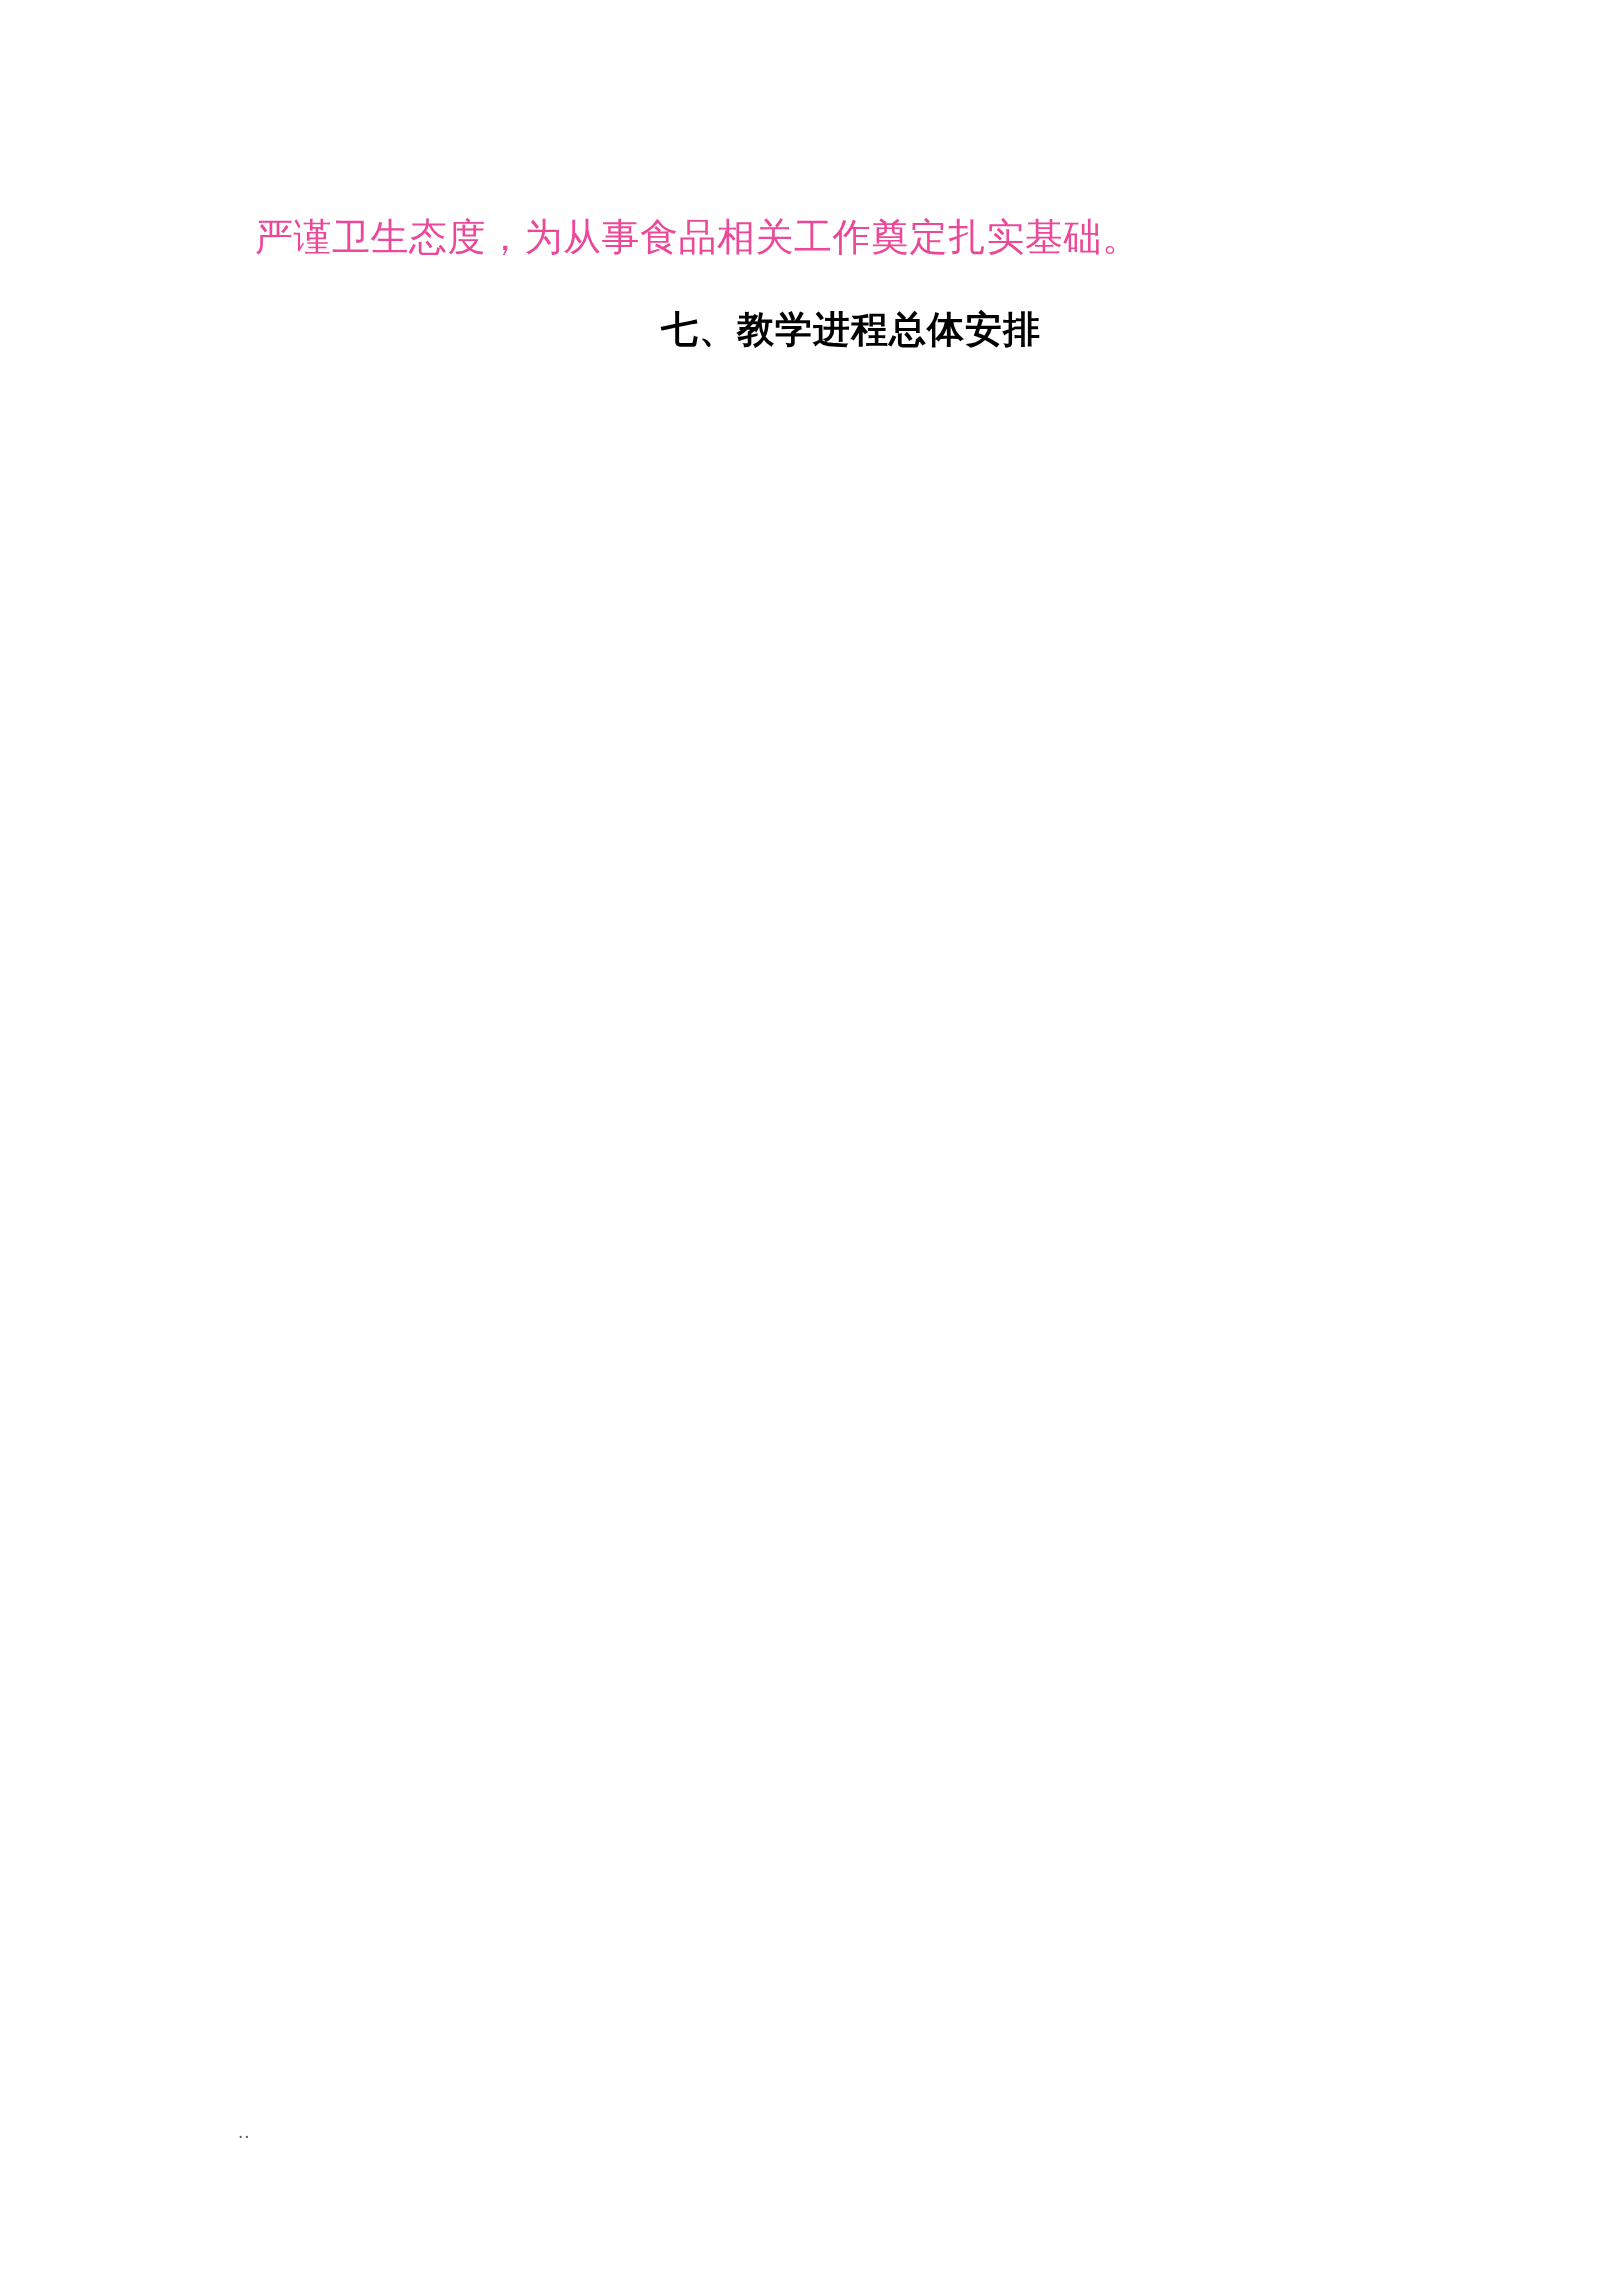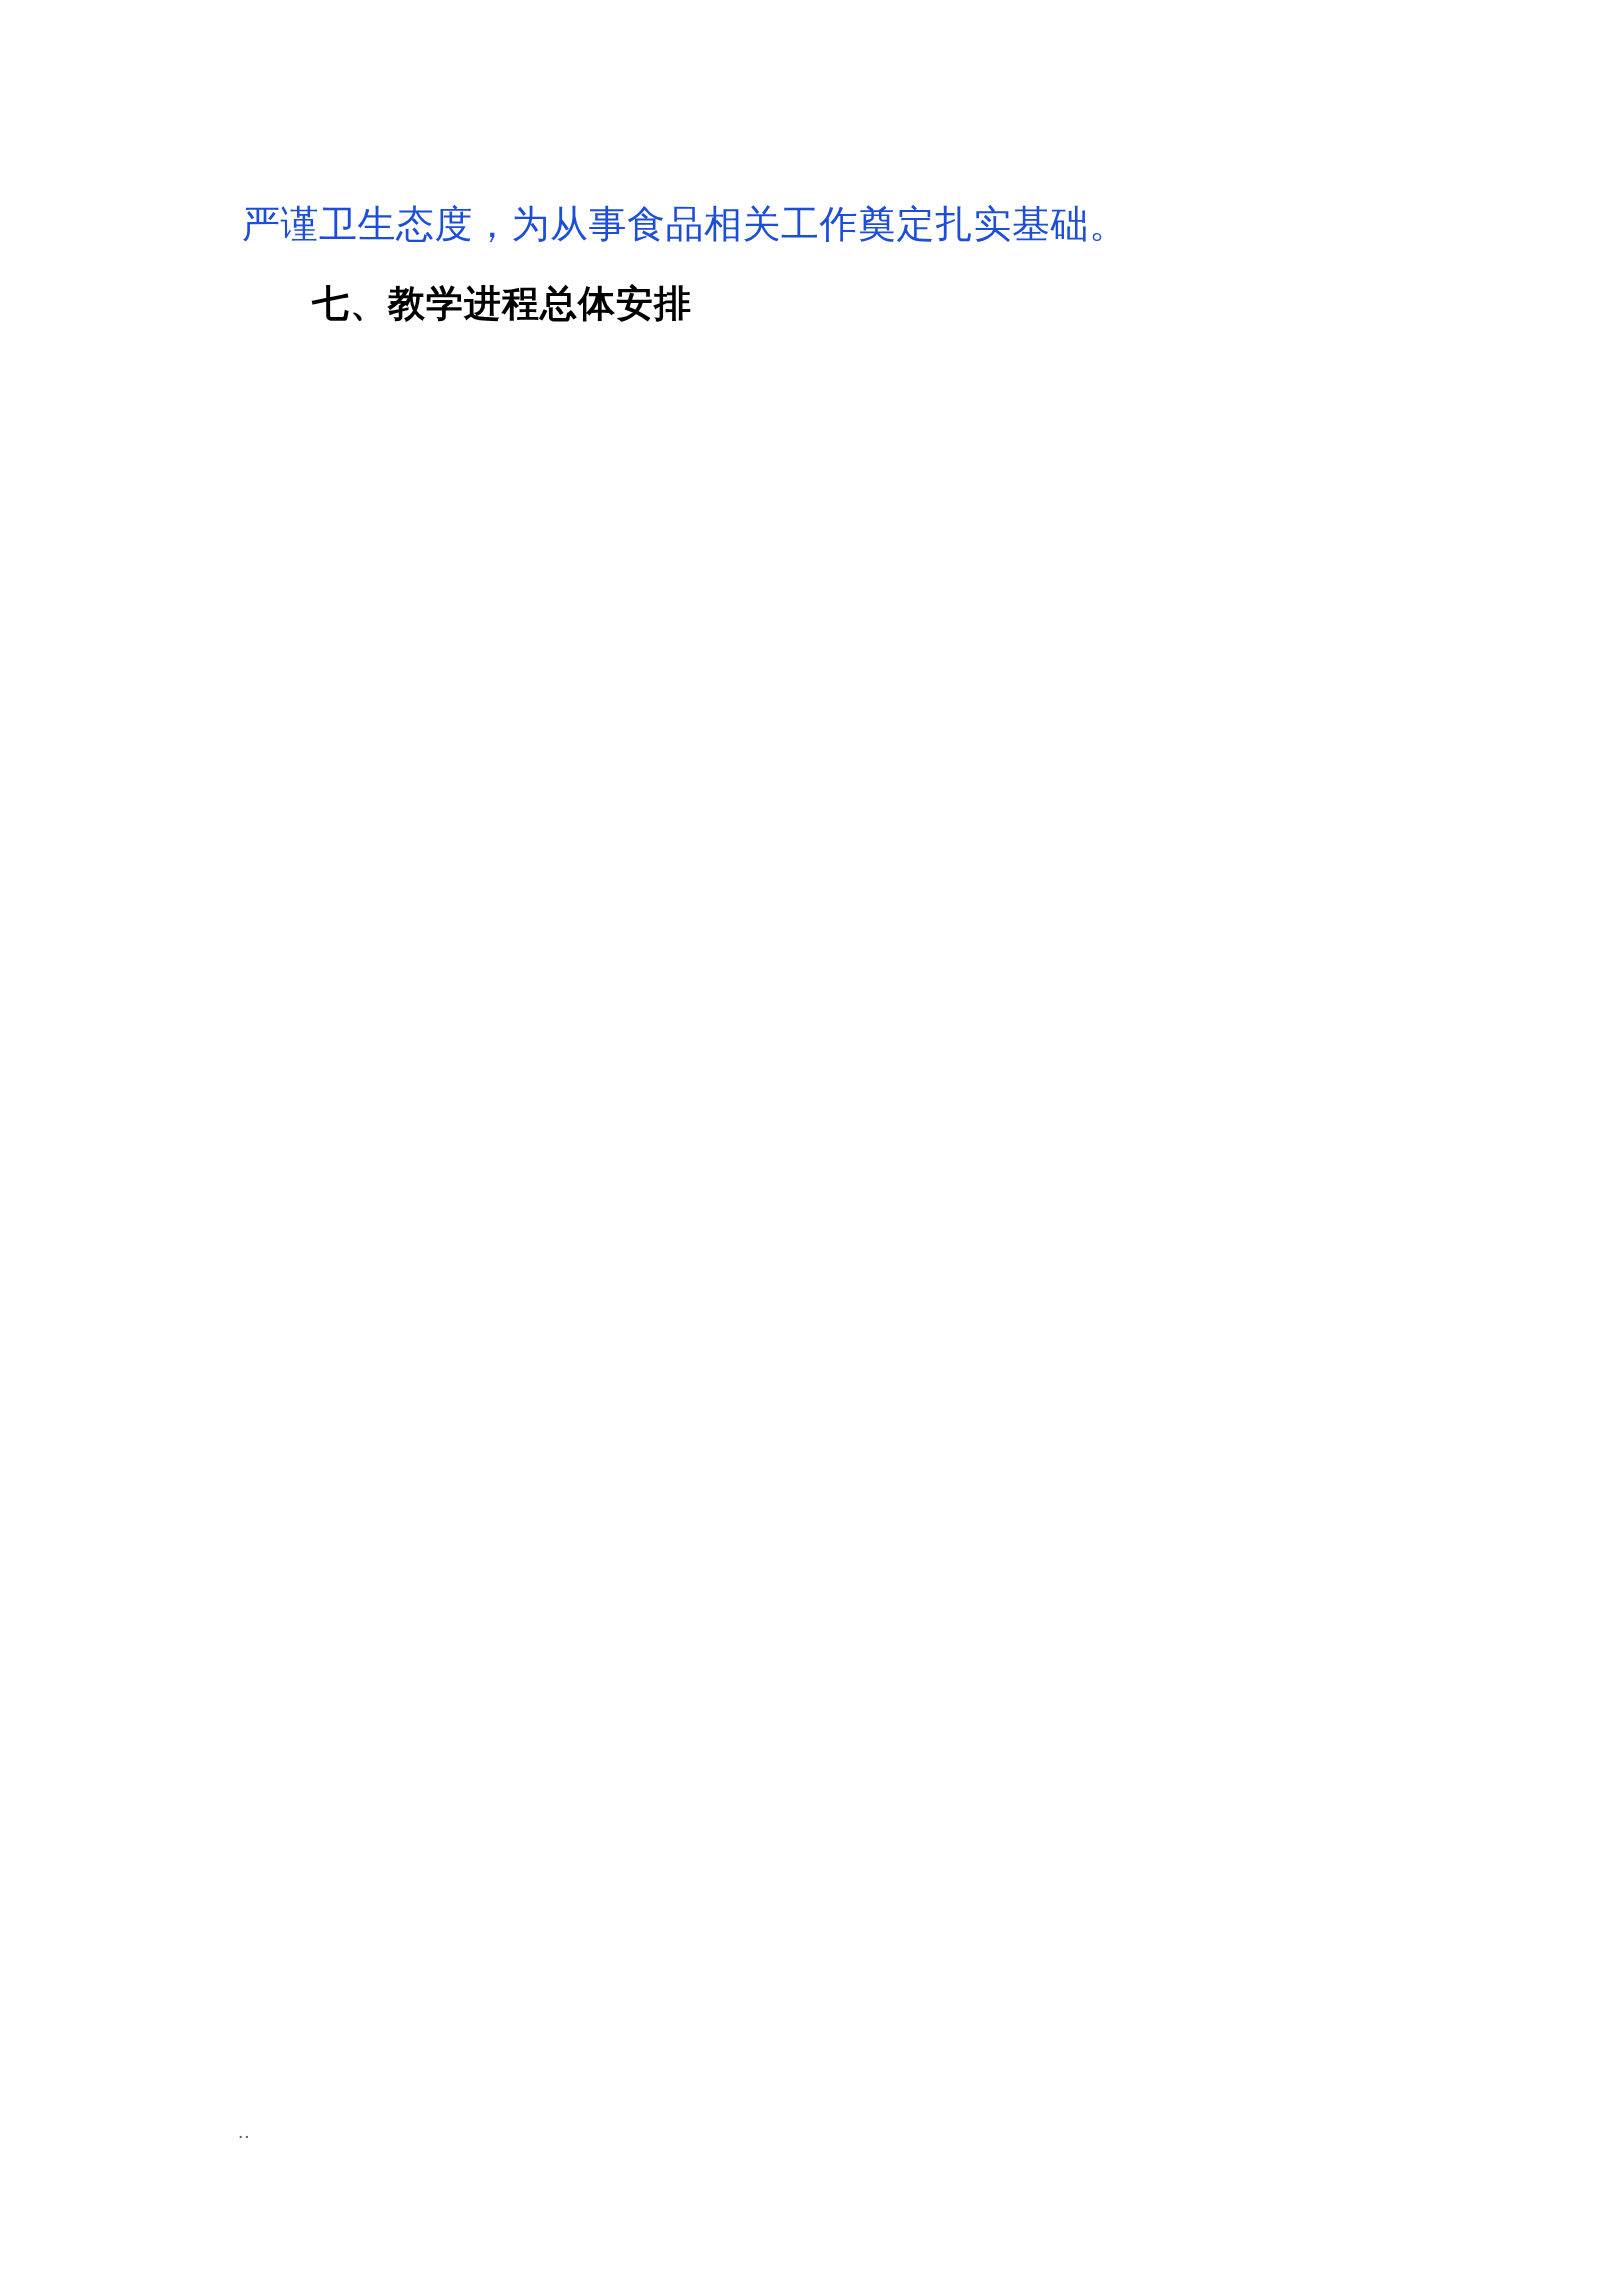--- a/index.html
+++ b/index.html
@@ -24,36 +24,37 @@
     left: 238px;
     top: 182px;
     width: 1152px;
   }
   .para {
     font-size: 38px;
     line-height: 76px;
     letter-spacing: 0.5px;
     text-align: justify;
     text-justify: inter-ideograph;
-    margin: 4px;
-    color: #1d4ed8;
+    margin: 17px;
+    color: #ec4899;
     font-family: Liberation Serif, serif;
   }
   .indent {
     text-indent: 76px;
   }
   .heading {
     font-family: "DejaVu Sans", "Liberation Sans", sans-serif;
     font-size: 37px;
     font-weight: bold;
     line-height: 76px;
     letter-spacing: 1px;
     margin: 0;
     text-indent: 74px;
     color: #000000;
+    text-align: center;
   }
   .footer-mark {
     position: absolute;
     left: 238px;
     top: 2122px;
     font-size: 16.7px;
     color: #555555;
     letter-spacing: 1px;
   }
 </style>

